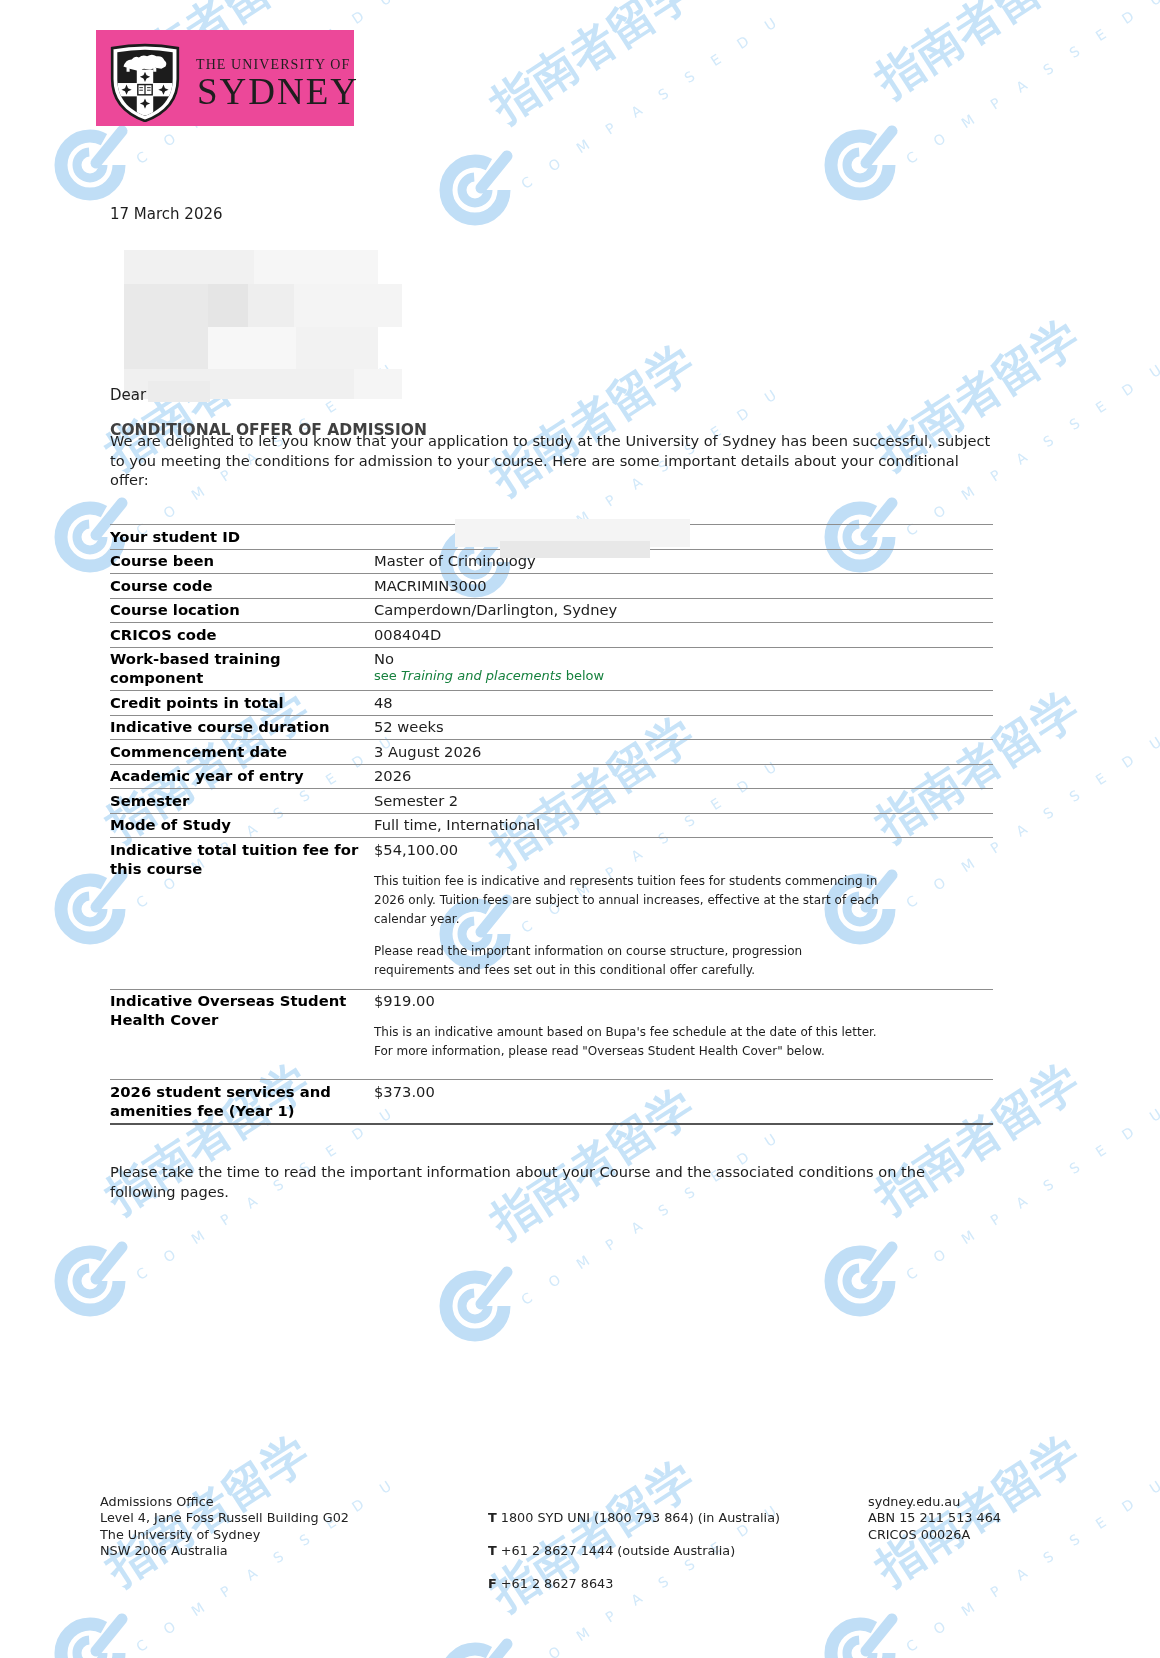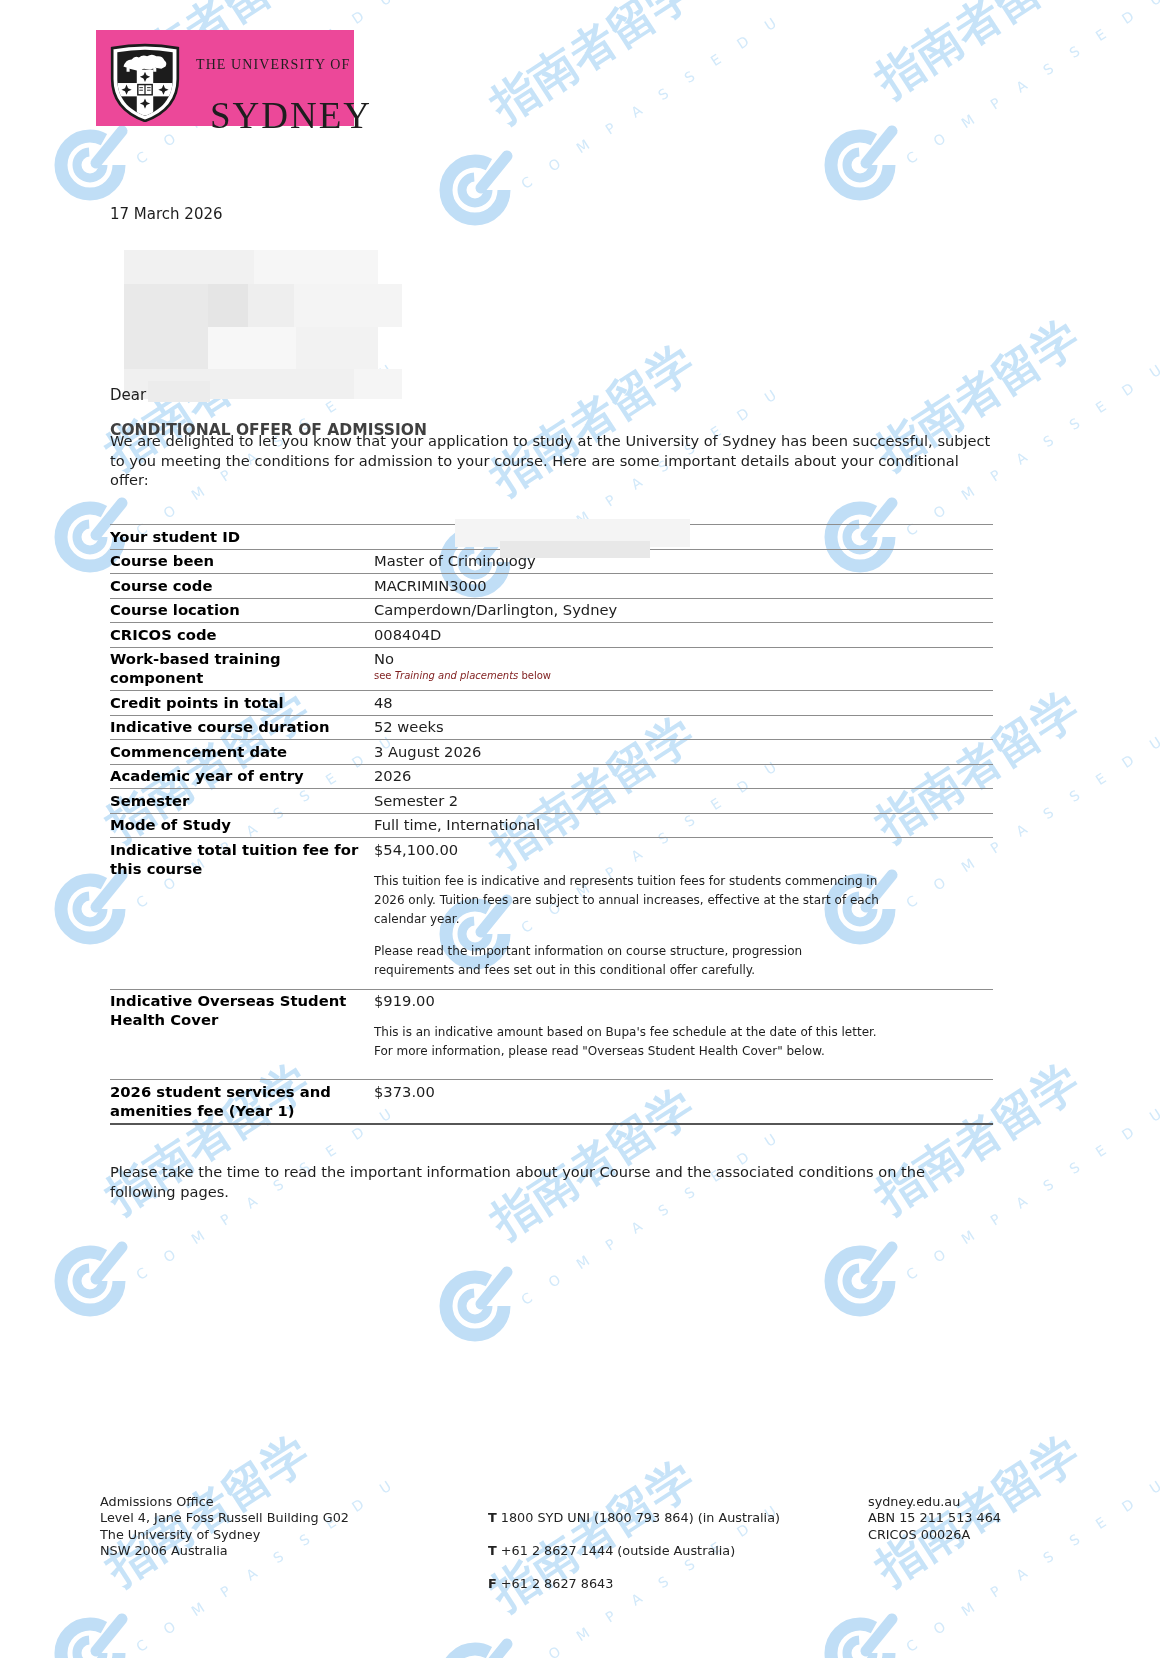--- a/index.html
+++ b/index.html
@@ -42,21 +42,21 @@
   .para { font-size:14.6px; line-height:19.5px; white-space:pre; }
   .intro { left:110px; top:431px; }
   .closing { left:110px; top:1162px; }
   
   .offer-table { left:110px; top:524px; width:883px; }
   .trow { display:flex; border-top:1.5px solid #8d8d8d; padding:1.5px 0 3px 0; }
   .trow:last-child { border-bottom:2px solid #565656; }
   .tlbl { width:264px; padding-right:12px; box-sizing:border-box;
           font-weight:bold; color:#000; font-size:14.8px; line-height:19px; }
   .tval { flex:1; font-size:14.7px; line-height:19px; }
-  .tnote { font-size:10px; line-height:16.5px; color:#7f1d1d; }
+  .tnote { font-size:13px; line-height:16.5px; color:#15803d; }
   .trow.fee-tuition { padding-bottom:9px; }
   .trow.fee-oshc { padding-bottom:18px; }
   .trow.fee-ssaf { padding-bottom:3px; }
   .tval .fee-para { margin:13px 0 0 0; font-size:12px; line-height:19px; white-space:pre; }
   
   .footer-col { font-size:12.8px; line-height:16.4px; color:#222; white-space:pre-line; }
   .fcol1 { left:100px; top:1494px; }
   .fcol2 { left:488px; top:1494px; }
   .fcol3 { left:868px; top:1494px; }
   .phone-line { white-space:nowrap; }
@@ -264,21 +264,21 @@
 
           <rect x="29" y="41.5" width="14" height="10" fill="#ffffff" stroke="#1c1c1c" stroke-width="1.4"></rect>
           <line x1="36" y1="41.5" x2="36" y2="51.5" stroke="#1c1c1c" stroke-width="1.2"></line>
           <line x1="30.5" y1="44.5" x2="34" y2="44.5" stroke="#1c1c1c" stroke-width="0.9"></line>
           <line x1="38" y1="44.5" x2="41.5" y2="44.5" stroke="#1c1c1c" stroke-width="0.9"></line>
           <line x1="30.5" y1="47" x2="34" y2="47" stroke="#1c1c1c" stroke-width="0.9"></line>
           <line x1="38" y1="47" x2="41.5" y2="47" stroke="#1c1c1c" stroke-width="0.9"></line>
         </g>
       </svg>
       <div class="abs logo-line1" style="left:100px;top:27px;">THE UNIVERSITY OF</div>
-      <div class="abs logo-line2" style="left:114px;top:40px;margin-top:24px;">SYDNEY</div>
+      <div class="abs logo-line2" style="left:101px;top:40px;">SYDNEY</div>
     </div>
 
     <div class="abs date">17 March 2026</div>
 
     <div>
       <div class="redact" style="left:124px;top:250px;width:130px;height:34px;background:#f1f1f1;"></div>
       <div class="redact" style="left:254px;top:250px;width:124px;height:34px;background:#f6f6f6;"></div>
       <div class="redact" style="left:124px;top:284px;width:84px;height:43px;background:#e9e9e9;"></div>
       <div class="redact" style="left:208px;top:284px;width:40px;height:43px;background:#e5e5e5;"></div>
       <div class="redact" style="left:248px;top:284px;width:46px;height:43px;background:#eeeeee;"></div>

